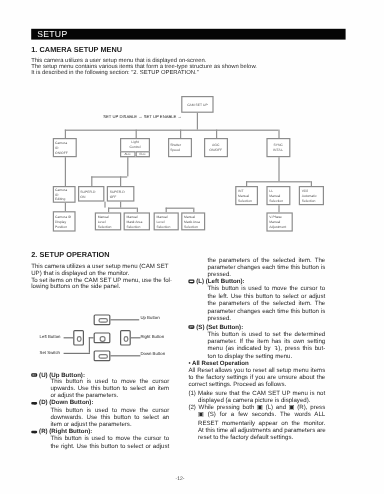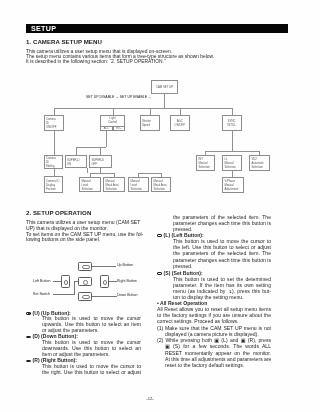--- a/index.html
+++ b/index.html
@@ -1,21 +1,21 @@
 <!DOCTYPE html>
 <html><head>
 <meta charset="utf-8">
 <style>
   html,body{margin:0;padding:0;}
   body{width:300px;height:412px;background:#fefefe;font-family:"Liberation Sans",sans-serif;color:#1b1b1b;overflow:hidden;}
   .page{position:absolute;left:0;top:0;width:300px;height:412px;}
 
   
   .hdrbar{position:absolute;left:26px;top:23.5px;width:262px;height:9.5px;background:#050505;}
-  .hdrbar .lbl{position:absolute;left:5px;top:0.8px;color:#fff;font-size:7.2px;font-weight:bold;letter-spacing:.25px;}
+  .hdrbar .lbl{position:absolute;left:5px;top:0.8px;color:#fff;font-size:7.2px;font-weight:normal;letter-spacing:.25px;}
 
   
   .sect{position:absolute;font-size:6.1px;font-weight:bold;letter-spacing:.05px;white-space:nowrap;}
 
   
   .intro{position:absolute;font-size:4.9px;line-height:5.3px;white-space:nowrap;color:#2a2a2a;}
 
   
   .tree{position:absolute;left:0;top:0;width:300px;height:412px;pointer-events:none;}
   .tbox{position:absolute;border:0.5px solid #8c8c8c;background:#fff;box-sizing:border-box;

